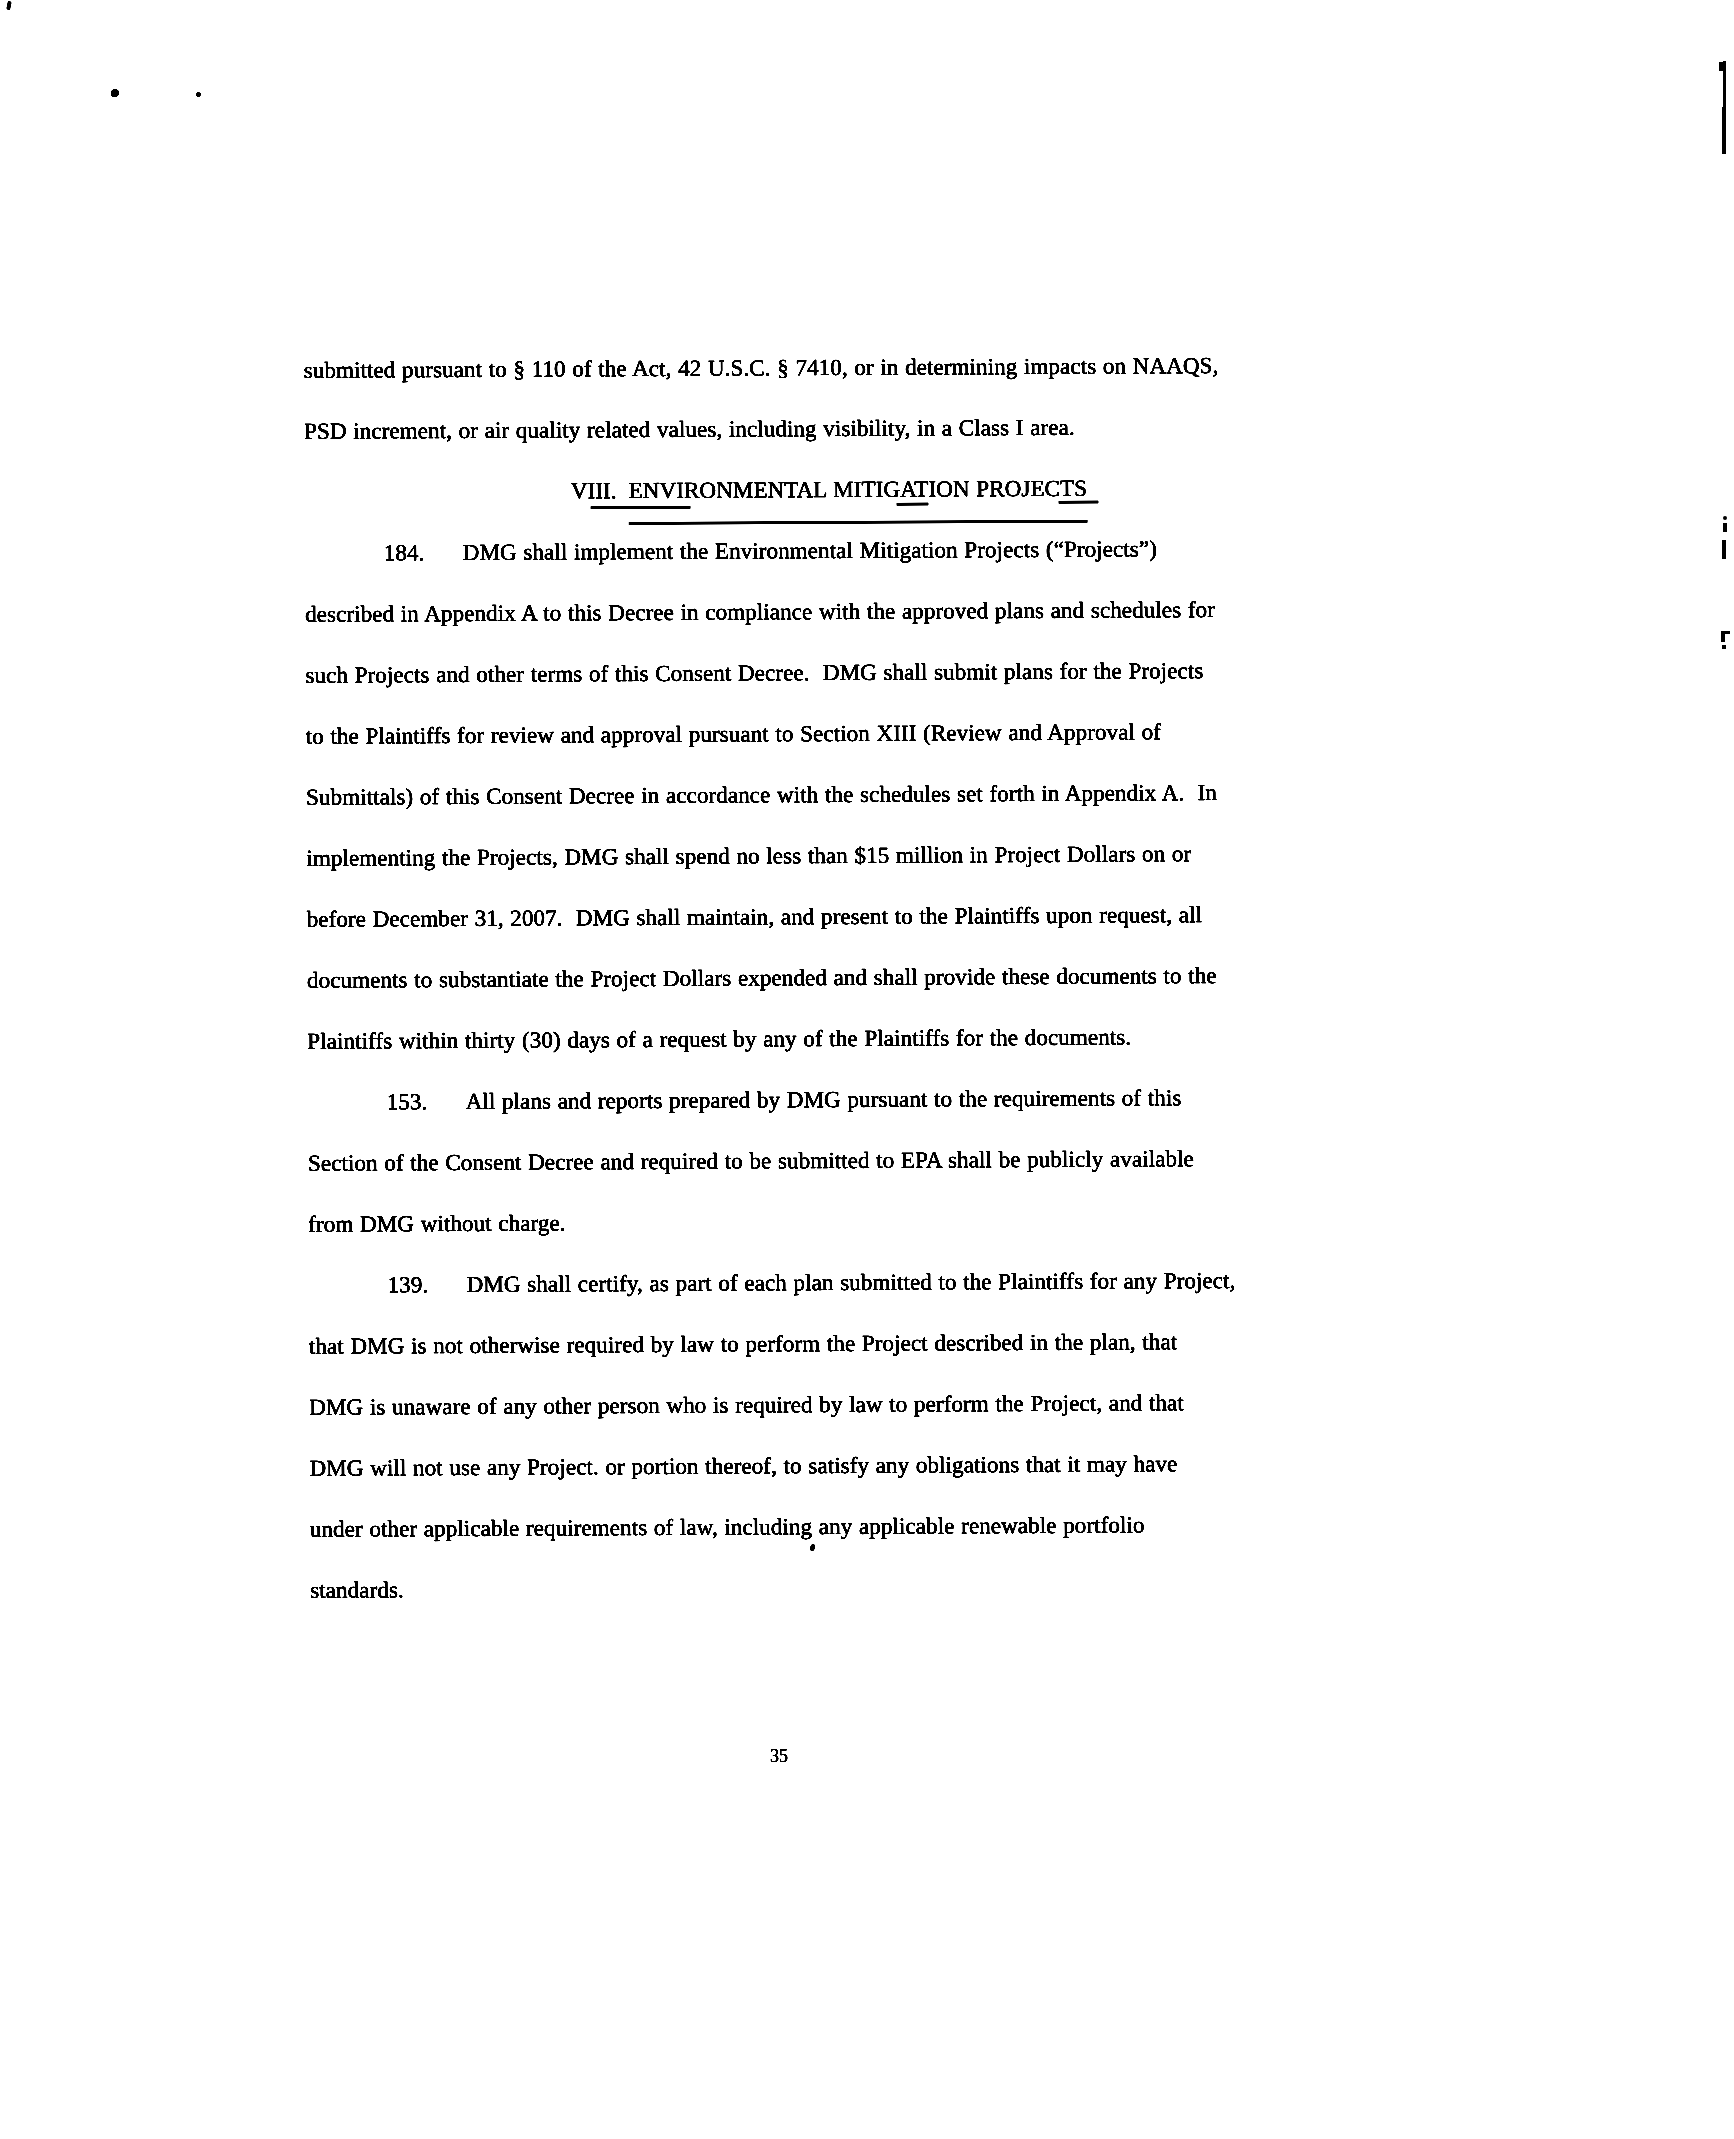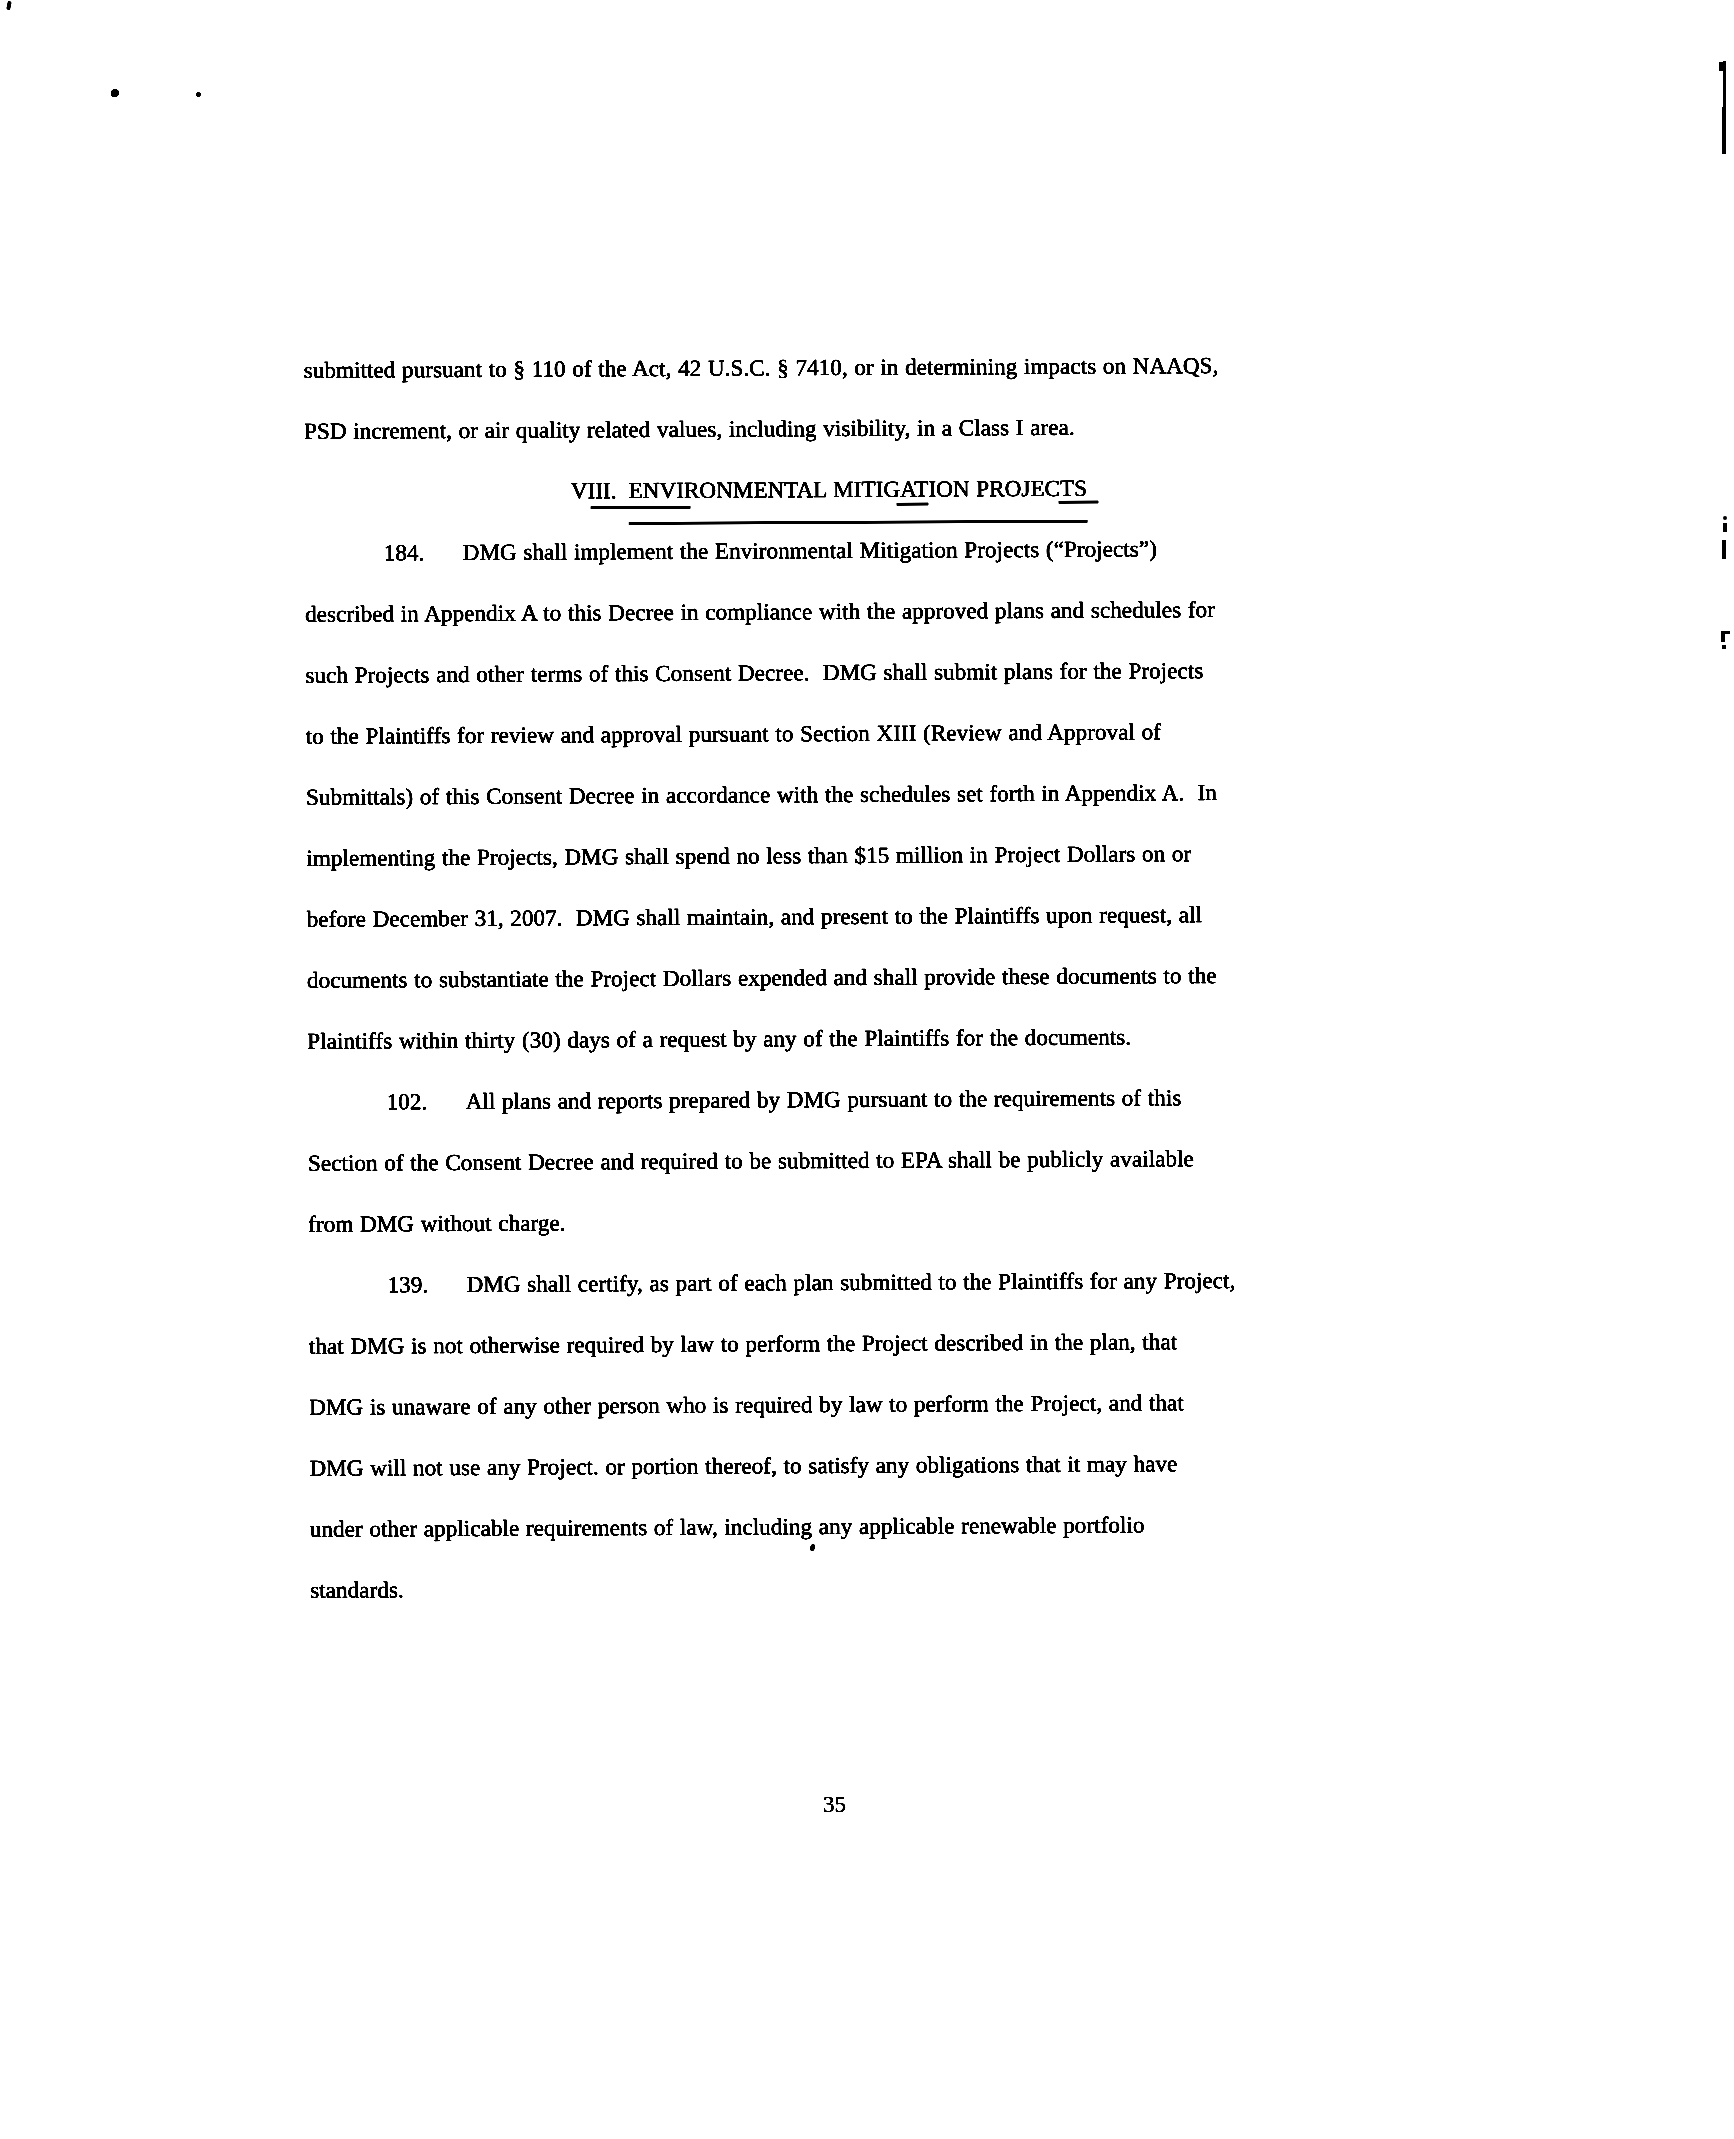--- a/index.html
+++ b/index.html
@@ -36,25 +36,24 @@
   .pnum { display: inline-block; width: 79px; }
   .heading { text-align: center; }
   .hnum { margin-right: 12px; }
   .htitle {
     display: inline-block;
     border-bottom: 3.3px solid currentColor;
     padding-bottom: 0.6px;
   }
   .pageno {
     position: absolute;
-    left: 823px; top: 1739px;
-    font-size: 23px;
+    left: 770px; top: 1739px;
+    font-size: 18px;
     line-height: 35px;
     text-shadow: 0.3px 0 0 #000, -0.3px 0 0 #000;
-    margin-top: 48px;
   }
   .art { position: absolute; background: #000; }
   
   #u1 { left: 286px;  top: 168px; width: 100px; height: 3.3px; }
   #u2 { left: 592px; top: 166px; width: 32px;  height: 2.8px; }
   #u3 { left: 754px; top: 165px; width: 40px;  height: 2.8px; }
   
   #a-corner { left: 7.2px;  top: 1.1px;   width: 3.9px;  height: 8.8px; border-radius: 1.7px; transform: rotate(12deg); }
   #a-speck1 { left: 111px; top: 89px; width: 8.3px; height: 7.7px; border-radius: 50% 50% 50% 30%; }
   #a-speck2 { left: 196px; top: 92px; width: 5px;  height: 5px;  border-radius: 50%; transform: rotate(20deg); }
@@ -84,21 +83,21 @@
     <div class="line first"><span class="pnum">184.</span><span>DMG shall implement the Environmental Mitigation Projects (“Projects”)</span></div>
     <div class="line">described in Appendix A to this Decree in compliance with the approved plans and schedules for</div>
     <div class="line">such Projects and other terms of this Consent Decree.  DMG shall submit plans for the Projects</div>
     <div class="line">to the Plaintiffs for review and approval pursuant to Section XIII (Review and Approval of</div>
     <div class="line">Submittals) of this Consent Decree in accordance with the schedules set forth in Appendix A.  In</div>
     <div class="line">implementing the Projects, DMG shall spend no less than $15 million in Project Dollars on or</div>
     <div class="line">before December 31, 2007.  DMG shall maintain, and present to the Plaintiffs upon request, all</div>
     <div class="line">documents to substantiate the Project Dollars expended and shall provide these documents to the</div>
     <div class="line">Plaintiffs within thirty (30) days of a request by any of the Plaintiffs for the documents.</div>
 
-    <div class="line first"><span class="pnum">102.</span><span>All plans and reports prepared by DMG pursuant to the requirements of this</span></div>
+    <div class="line first"><span class="pnum">153.</span><span>All plans and reports prepared by DMG pursuant to the requirements of this</span></div>
     <div class="line">Section of the Consent Decree and required to be submitted to EPA shall be publicly available</div>
     <div class="line">from DMG without charge.</div>
 
     <div class="line first"><span class="pnum">139.</span><span>DMG shall certify, as part of each plan submitted to the Plaintiffs for any Project,</span></div>
     <div class="line">that DMG is not otherwise required by law to perform the Project described in the plan, that</div>
     <div class="line">DMG is unaware of any other person who is required by law to perform the Project, and that</div>
     <div class="line">DMG will not use any Project. or portion thereof, to satisfy any obligations that it may have</div>
     <div class="line">under other applicable requirements of law, including any applicable renewable portfolio</div>
     <div class="line">standards.</div>
 

